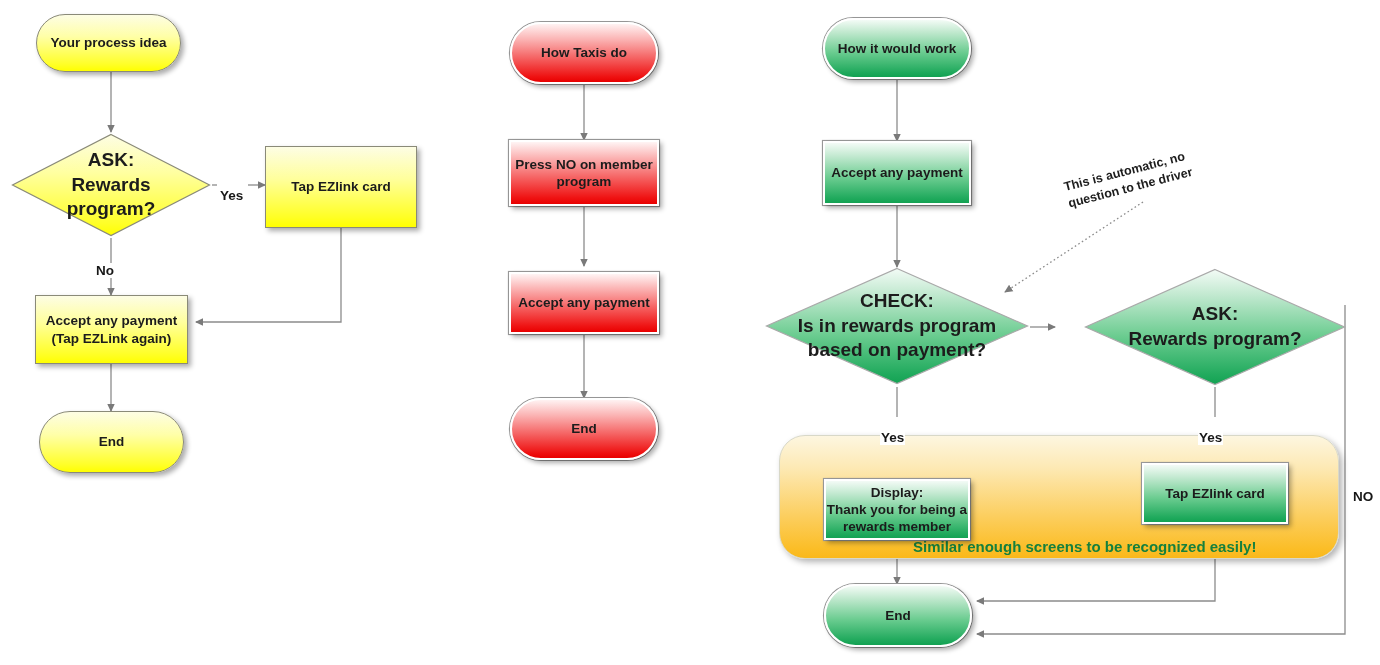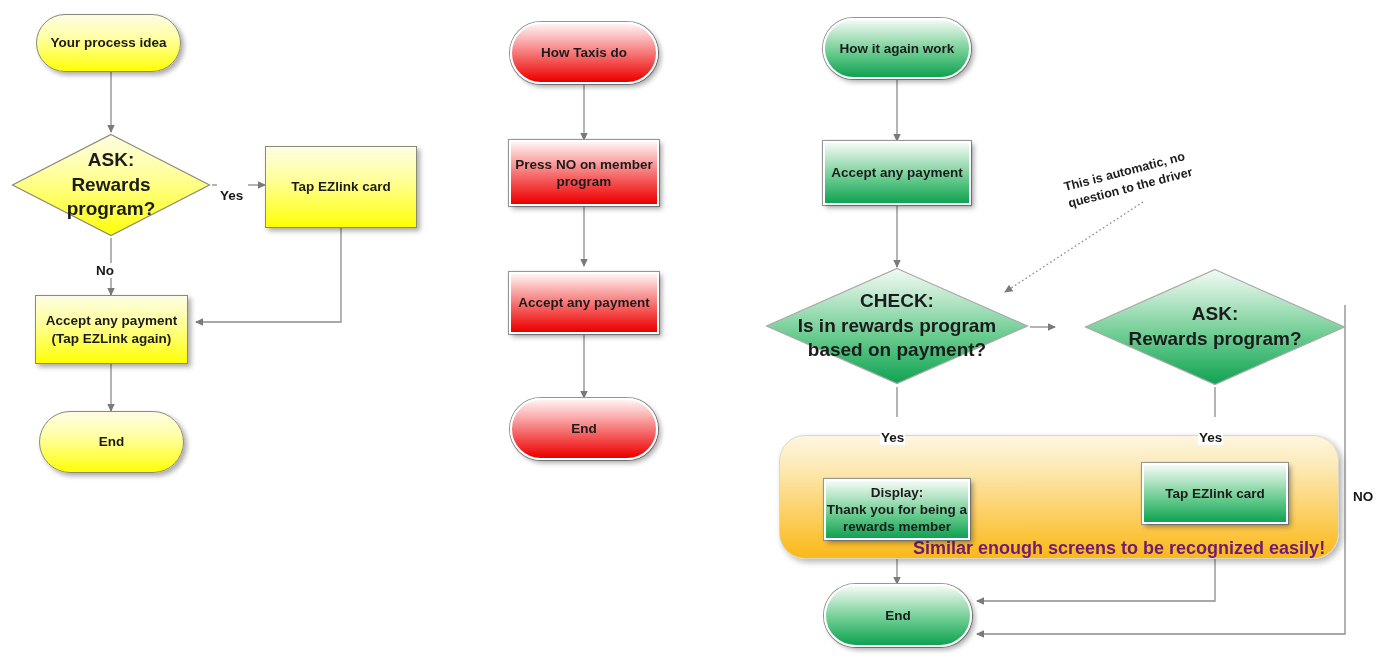--- a/index.html
+++ b/index.html
@@ -95,22 +95,22 @@
   .o-container {
     position: absolute;
     border: 1.2px solid #d8d8c8;
     border-radius: 26px;
     background: linear-gradient(to bottom, #fdf6e0 0%, #fde9b4 26%, #fcce5e 66%, #fbbe28 92%, #fab81a 100%);
     box-shadow: 3px 3px 6px rgba(0,0,0,0.30);
   }
   .o-caption {
     position: absolute;
     font-weight: bold;
-    font-size: 18px;
-    color: #701a75;
+    font-size: 15px;
+    color: #15803d;
     white-space: nowrap;
   }
 
   
   .edge-label {
     position: absolute;
     font-size: 13.5px;
     font-weight: bold;
     color: #171717;
     background: #ffffff;
@@ -237,21 +237,21 @@
 
   <div class="node r-box" style="left:509px; top:272px; width:150px; height:62px;">
     <span>Accept any payment</span>
   </div>
 
   <div class="node r-cap" style="left:510px; top:398px; width:148px; height:62px;">
     <span>End</span>
   </div>
 
   <div class="node g-cap" style="left:823px; top:18px; width:148px; height:61px;">
-    <span>How it again work</span>
+    <span>How it would work</span>
   </div>
 
   <div class="node g-box" style="left:823px; top:141px; width:148px; height:64px;">
     <span>Accept any payment</span>
   </div>
 
   <div class="o-container" style="left:779px; top:435px; width:558px; height:122px;"></div>
   <div class="o-caption" style="left:913px; top:538px;">
     <span>Similar enough screens to be recognized easily!</span>
   </div>

